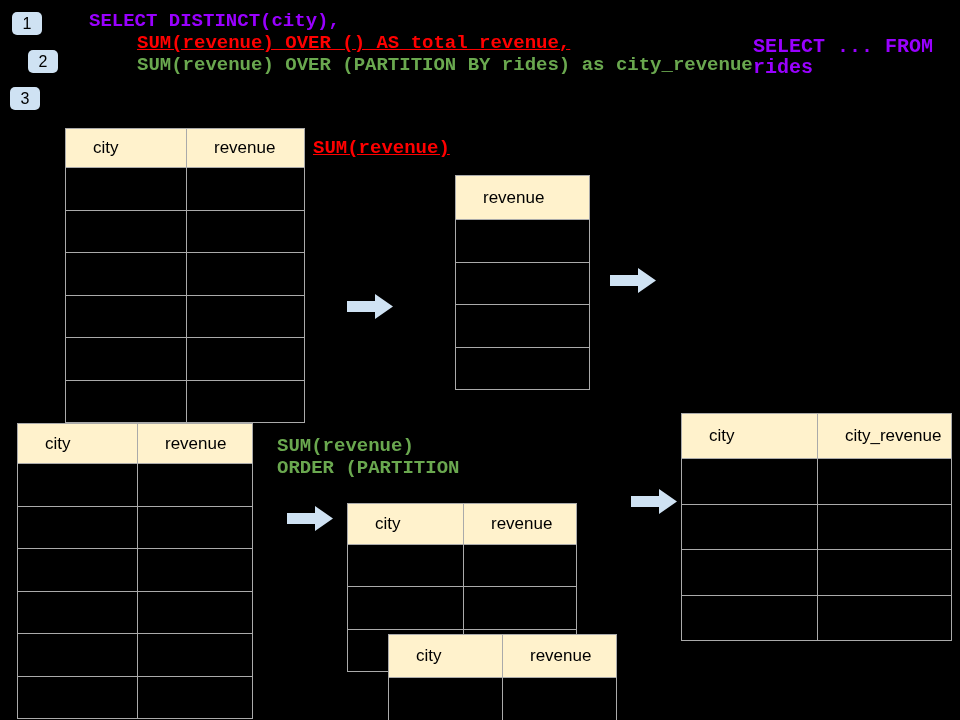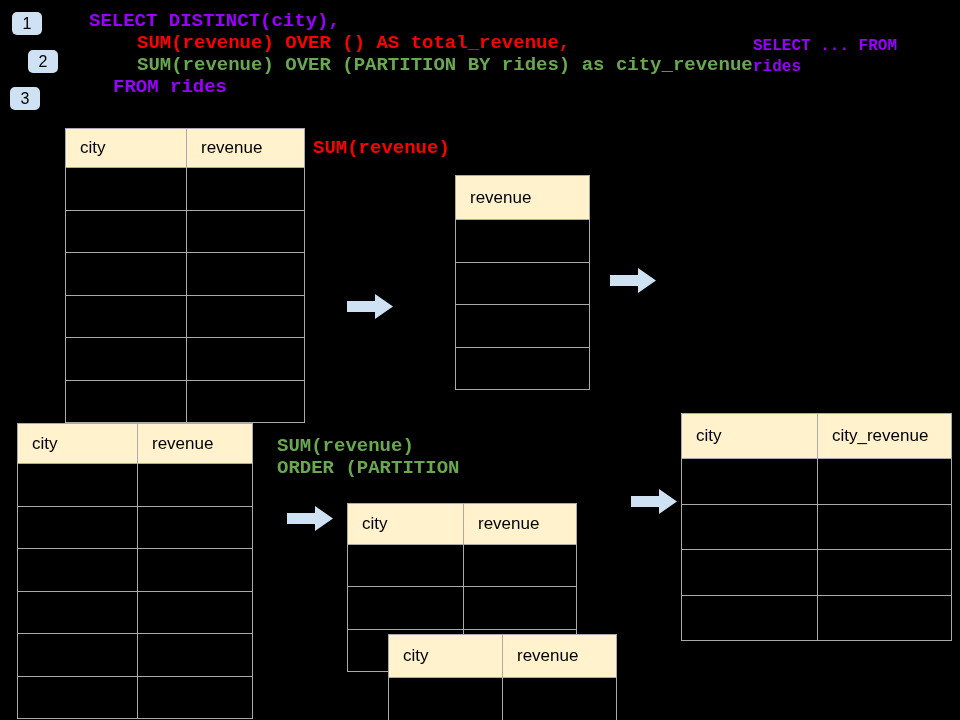--- a/index.html
+++ b/index.html
@@ -11,34 +11,34 @@
          display:flex;align-items:center;justify-content:center;
          font:16px "Liberation Sans",sans-serif;color:#000;}
   .b1{left:12px;top:12px;}
   .b2{left:28px;top:50px;}
   .b3{left:10px;top:87px;}
 
   
   .code{position:absolute;}
   .codeline{font:bold 19px "Liberation Mono",monospace;height:22px;line-height:22px;white-space:pre;}
   .purple{color:#9900ff;}
-  .red{color:#ff0000;}
+  .red{color:#ff0000;text-decoration:underline;}
   .green{color:#6aa84f;}
   .main-code{left:89px;top:10px;}
   .ind1{padding-left:24px;}
   .ind2{padding-left:48px;}
   .side-code{left:753px;top:36px;}
-  .side-code .codeline{font-size:16px;height:21px;line-height:21px;}
+  .side-code .codeline{font-size:20px;height:21px;line-height:21px;}
   .label-red{left:313px;top:137px;}
   .label-green{left:277px;top:435px;}
 
   
   .table{position:absolute;background:#000;border:1px solid #aaa;box-sizing:border-box;}
   .thead{display:flex;background:#fff2cc;height:var(--hh);}
-  .th{display:flex;align-items:center;padding-left:14px;box-sizing:border-box;
+  .th{display:flex;align-items:center;padding-left:27px;box-sizing:border-box;
       font:17px "Liberation Sans",sans-serif;color:#000;}
   .th + .th, .tcell + .tcell{border-left:1px solid #aaa;}
   .trow{display:flex;border-top:1px solid #aaa;height:var(--rh);}
   .tcell{box-sizing:border-box;height:100%;}
   .c1{width:var(--c1);flex:none;}
   .c2{flex:1;}
   .cfull{flex:1;}
 
   .t1{left:65px; top:128px;width:240px;--hh:38px;--rh:41.5px;--c1:120px;}
   .t2{left:455px;top:175px;width:135px;--hh:43px;--rh:41.5px;}
@@ -60,21 +60,20 @@
 <div class="canvas">
 
   <div class="badge b1">1</div>
   <div class="badge b2">2</div>
   <div class="badge b3">3</div>
 
   <div class="code main-code">
     <div class="codeline purple ind0">SELECT DISTINCT(city),</div>
     <div class="codeline red    ind2">SUM(revenue) OVER () AS total_revenue,</div>
     <div class="codeline green  ind2">SUM(revenue) OVER (PARTITION BY rides) as city_revenue</div>
-    <div class="codeline purple ind1">FROM rides</div>
   </div>
 
   <div class="code side-code">
     <div class="codeline purple">SELECT ... FROM</div>
     <div class="codeline purple">rides</div>
   </div>
 
   <div class="code label-red">
     <div class="codeline red">SUM(revenue)</div>
   </div>

